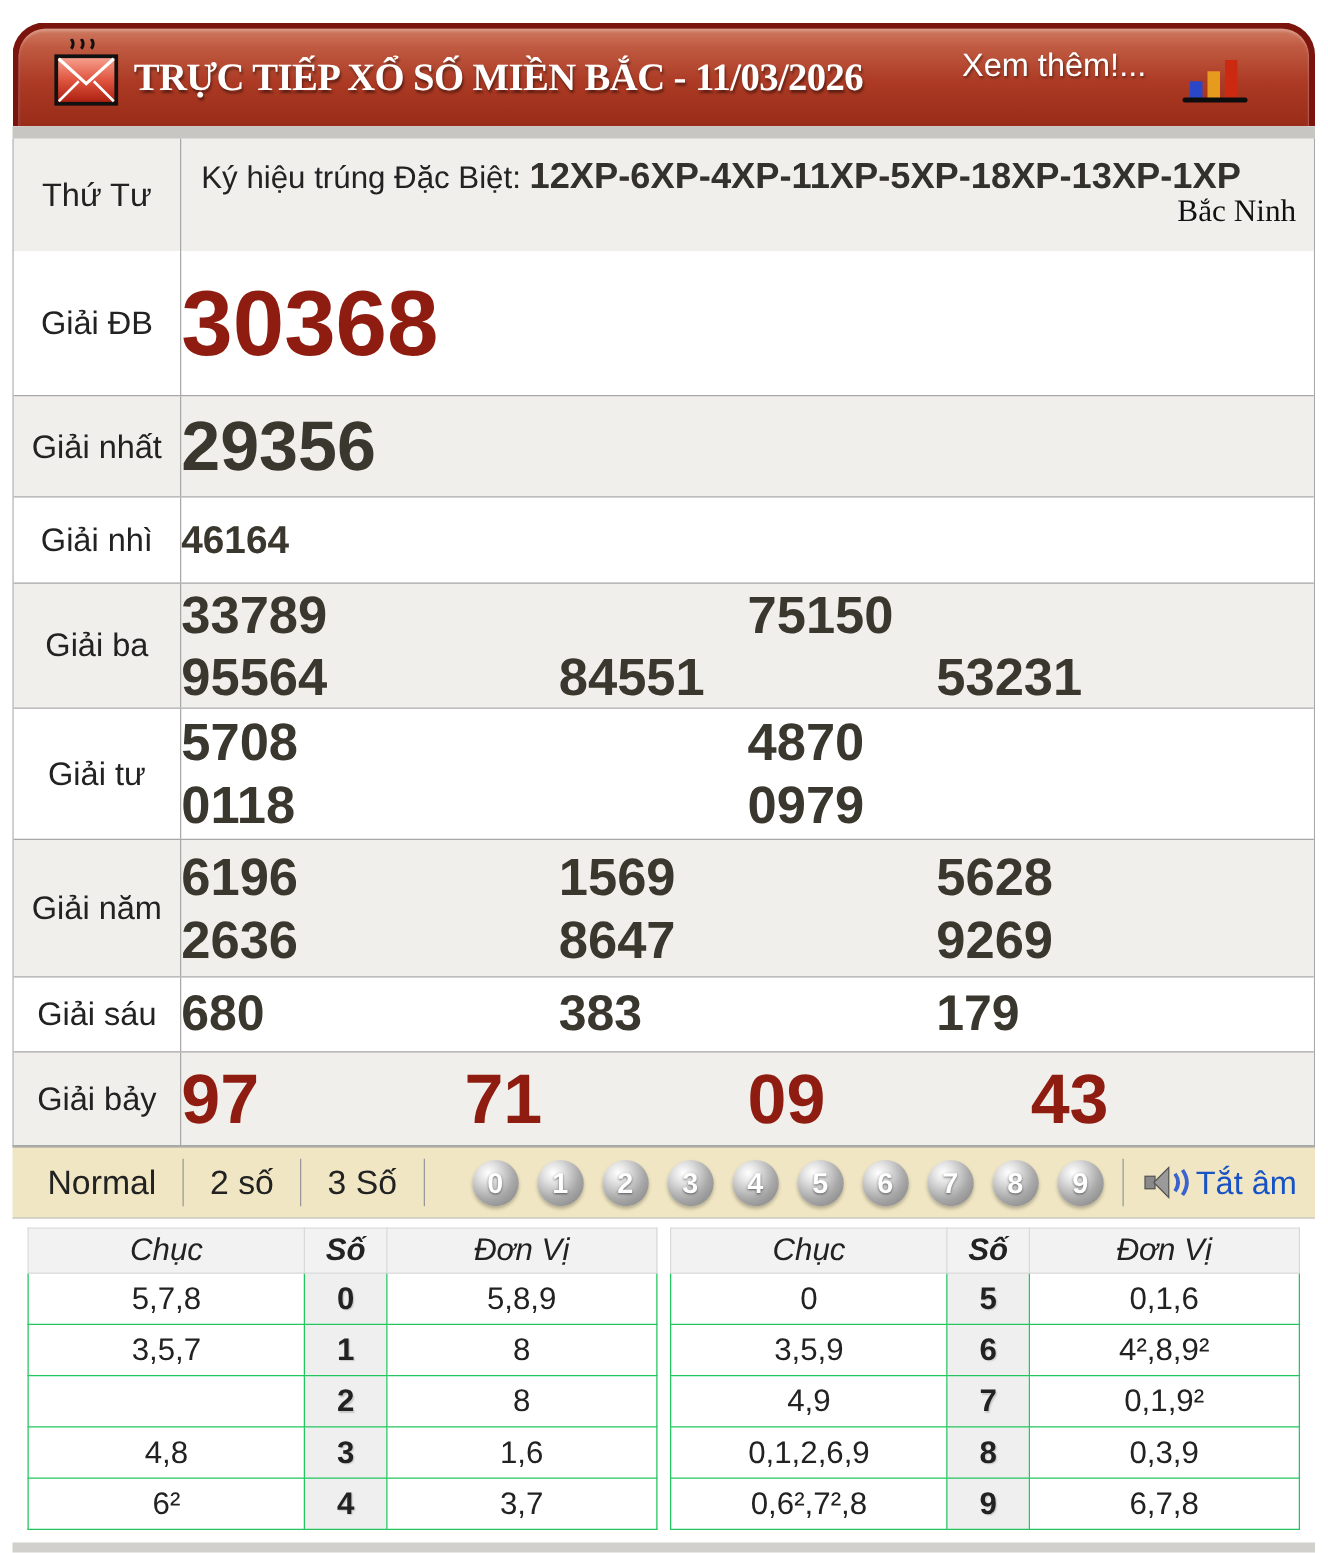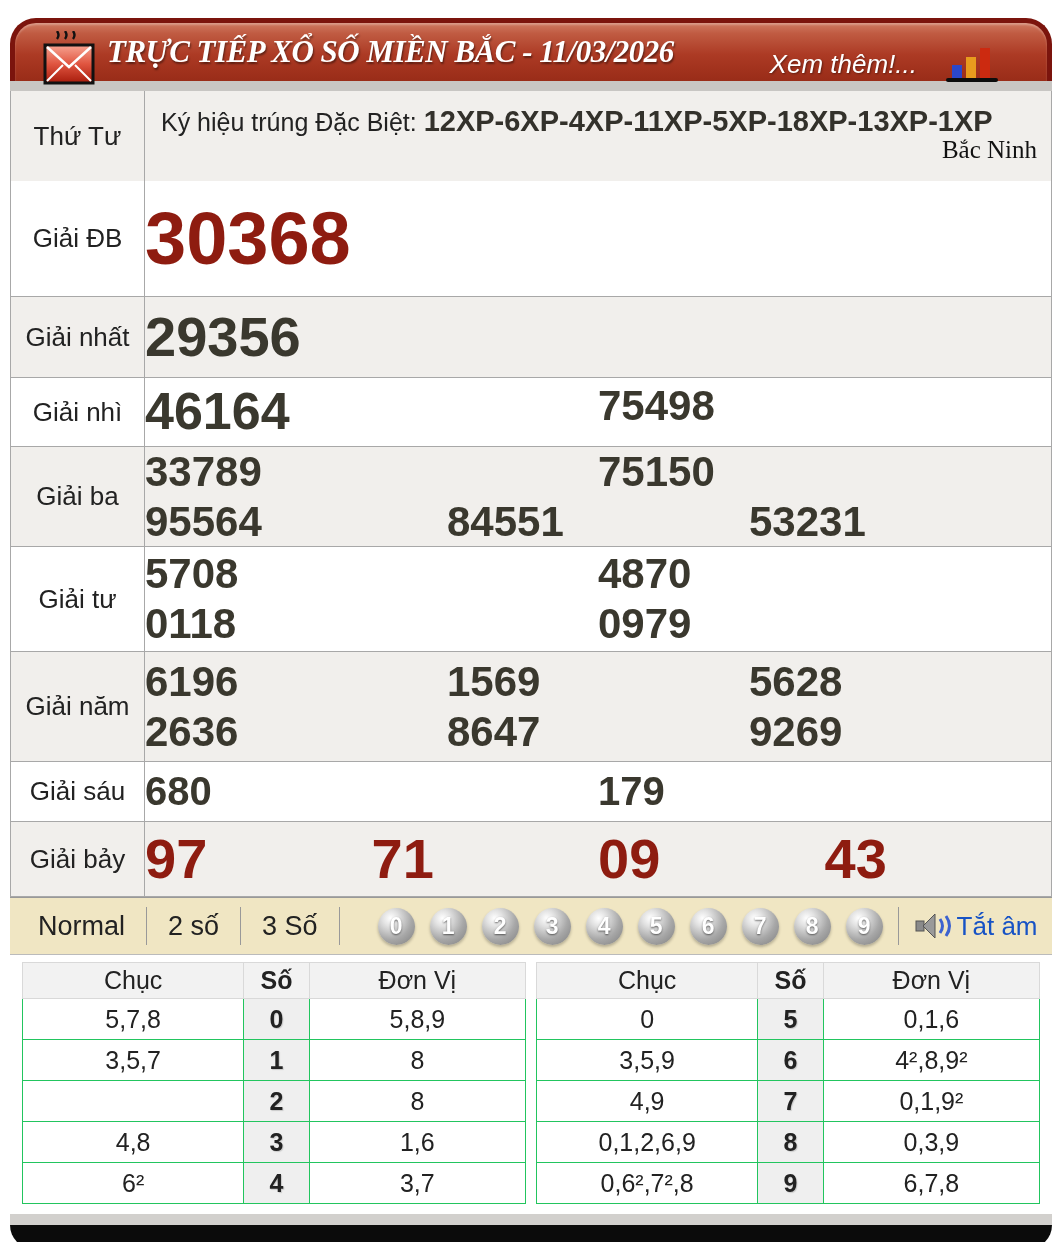--- a/index.html
+++ b/index.html
@@ -1,28 +1,28 @@
 <!DOCTYPE html>
 <html style="--num-dark: #3a382e; --num-red: #8e1c10; --toolbar-bg: #f0e6c3; --link-blue: #1753c5;"><head>
 <meta charset="utf-8">
 <style>
   html,body{margin:0;padding:0;background:#fff;}
   body{width:1062px;height:1242px;position:relative;font-family:"Liberation Sans",sans-serif;overflow:hidden;}
   .widget{position:absolute;left:10px;top:18px;width:1042px;}
 
   
-  .header{height:63px;box-sizing:border-box;position:relative;
+  .header{height:83px;box-sizing:border-box;position:relative;
     background:linear-gradient(180deg,#cf7a62 0%,#c05b42 18%,#ac3a24 55%,#992c18 100%);
     border:5px solid #7b140d;border-bottom:none;border-radius:26px 26px 0 0;
-    box-shadow:inset 0 2px 2px rgba(255,255,255,.25);font-style:italic;}
+    box-shadow:inset 0 2px 2px rgba(255,255,255,.25);}
   .header-title{position:absolute;left:92px;top:50%;transform:translateY(-50%);
     font-family:"Liberation Serif",serif;font-weight:bold;font-size:31px;color:#fff;
     letter-spacing:-.5px;text-shadow:1px 2px 2px rgba(0,0,0,.45);white-space:nowrap;}
   .envelope{position:absolute;left:28px;top:8px;width:52px;height:56px;}
-  .more-link{position:absolute;right:130px;top:26px;font-size:26px;color:#fff;
+  .more-link{position:absolute;right:130px;top:14px;font-size:26px;color:#fff;
     text-shadow:1px 1px 2px rgba(0,0,0,.4);cursor:pointer;white-space:nowrap;}
   .chart-icon{position:absolute;right:45px;top:22px;width:58px;height:40px;}
 
   .gray-strip{height:10px;background:#c8c6c3;}
 
   
   .results{border:1px solid #a8a8a8;border-top:none;}
   .prize-row{display:flex;border-top:1px solid #a8a8a8;background:#fff;box-sizing:border-box;}
   .prize-row:first-child{border-top:none;}
   .prize-row.alt{background:#f1efec;}
@@ -56,21 +56,21 @@
   .yinyang{width:36px;height:36px;margin-left:15px;cursor:pointer;}
   .right-group{margin-left:auto;display:flex;align-items:center;gap:2px;}
   .right-group .tb-div{margin-right:14px;}
   .speaker{width:40px;height:30px;cursor:pointer;}
   .mute-label{font-size:26px;color:var(--link-blue);cursor:pointer;white-space:nowrap;}
 
   
   .summary{background:#fff;padding:7px 12px 10px 12px;display:flex;gap:10px;}
   table.sum{flex:1;border-collapse:collapse;font-size:25px;color:#222;table-layout:fixed;
     border:1px solid #c6c6c6;}
-  table.sum th{background:#f2f2f2;font-weight:normal;height:33px;border:1px solid #d9d9d9;}
+  table.sum th{background:#f2f2f2;font-weight:normal;height:33px;border:1px solid #d9d9d9;font-style:italic;}
   table.sum th.num-col{font-weight:bold;}
   table.sum td{height:38px;text-align:center;border:1px solid #22c55e;background:#fff;}
   table.sum td.num-col{background:#efefef;font-weight:bold;text-shadow:1px 1px 1px #c9c9c9;}
   col.c-chuc{width:44%;} col.c-so{width:13%;} col.c-dv{width:43%;}
 
   
   .bottom-gray{height:11px;background:#d2d0cd;}
   .bottom-black{height:24px;background:#0b0b0b;border-radius:0 0 26px 26px;}
 </style>
 </head>
@@ -128,22 +128,21 @@
           <div class="prize-values">
             <div class="value-line">
               <div class="value-cell" style="font-size: 56px;">29356</div>
             </div>
           </div>
         </div>
         <div class="prize-row" style="height: 69px;">
           <div class="prize-label">Giải nhì</div>
           <div class="prize-values">
             <div class="value-line">
-              <div class="value-cell" style="font-size: 52px;">46164</div>
-              <div class="value-cell" style="font-size: 42px;">75498</div>
+              <div class="value-cell" style="font-size: 31px;">46164</div>
             </div>
           </div>
         </div>
         <div class="prize-row alt" style="height: 100px;">
           <div class="prize-label">Giải ba</div>
           <div class="prize-values">
             <div class="value-line">
               <div class="value-cell" style="font-size: 42px;">33789</div>
               <div class="value-cell" style="font-size: 42px;">75150</div>
             </div>
@@ -180,20 +179,21 @@
               <div class="value-cell" style="font-size: 42px;">8647</div>
               <div class="value-cell" style="font-size: 42px;">9269</div>
             </div>
           </div>
         </div>
         <div class="prize-row" style="height: 60px;">
           <div class="prize-label">Giải sáu</div>
           <div class="prize-values">
             <div class="value-line">
               <div class="value-cell" style="font-size: 40px;">680</div>
+              <div class="value-cell" style="font-size: 40px;">383</div>
               <div class="value-cell" style="font-size: 40px;">179</div>
             </div>
           </div>
         </div>
         <div class="prize-row alt red" style="height: 75px;">
           <div class="prize-label">Giải bảy</div>
           <div class="prize-values">
             <div class="value-line">
               <div class="value-cell" style="font-size: 56px;">97</div>
               <div class="value-cell" style="font-size: 56px;">71</div>

